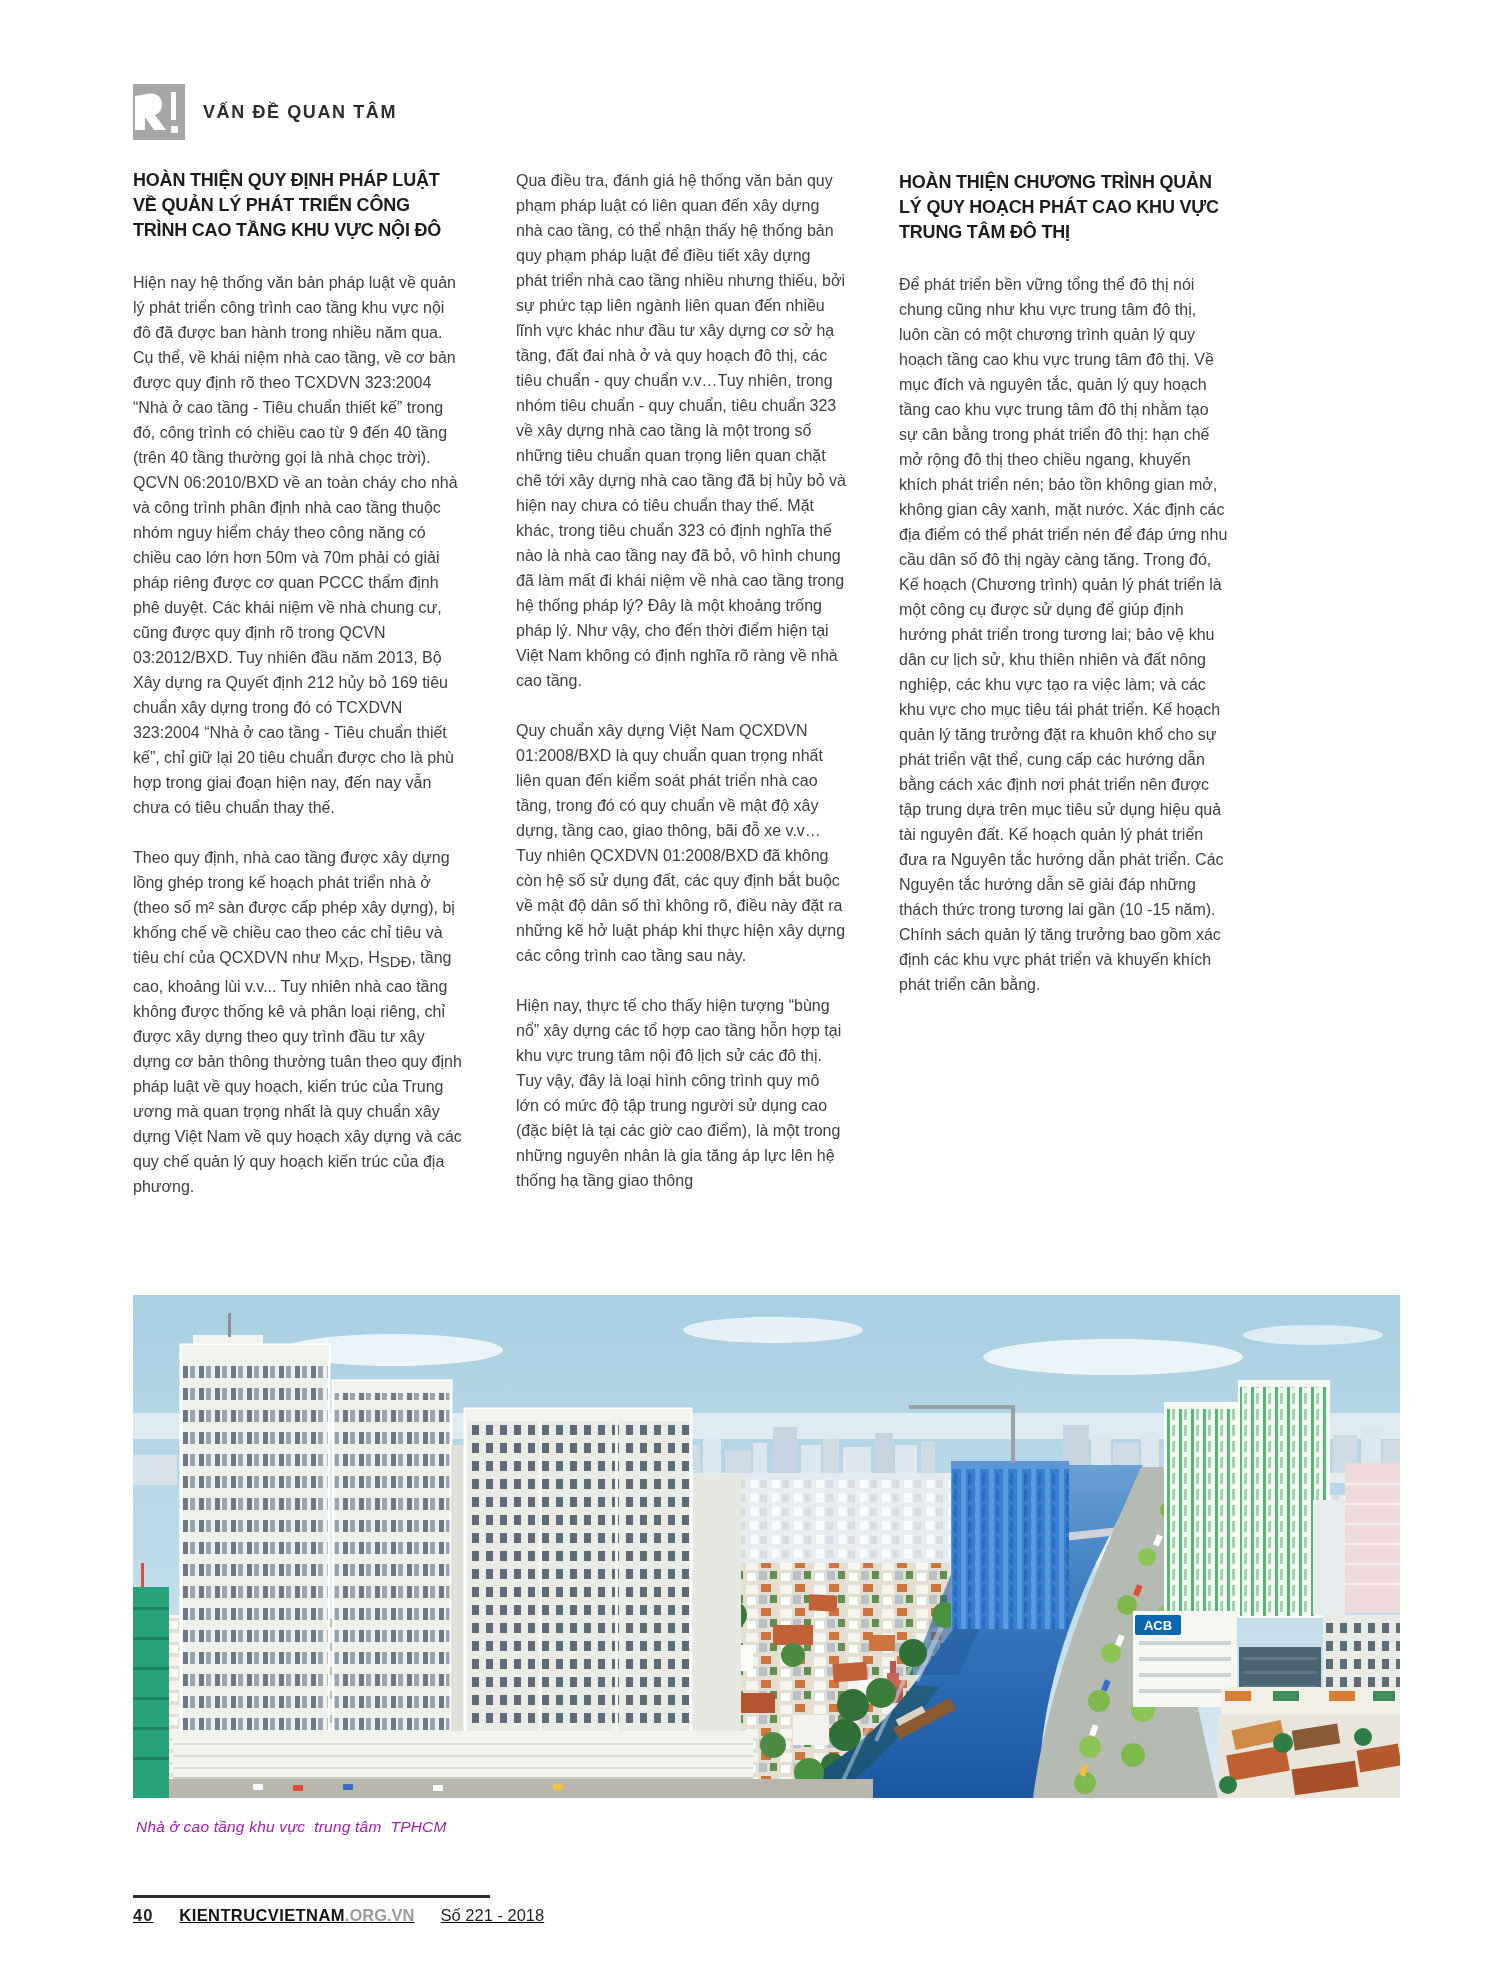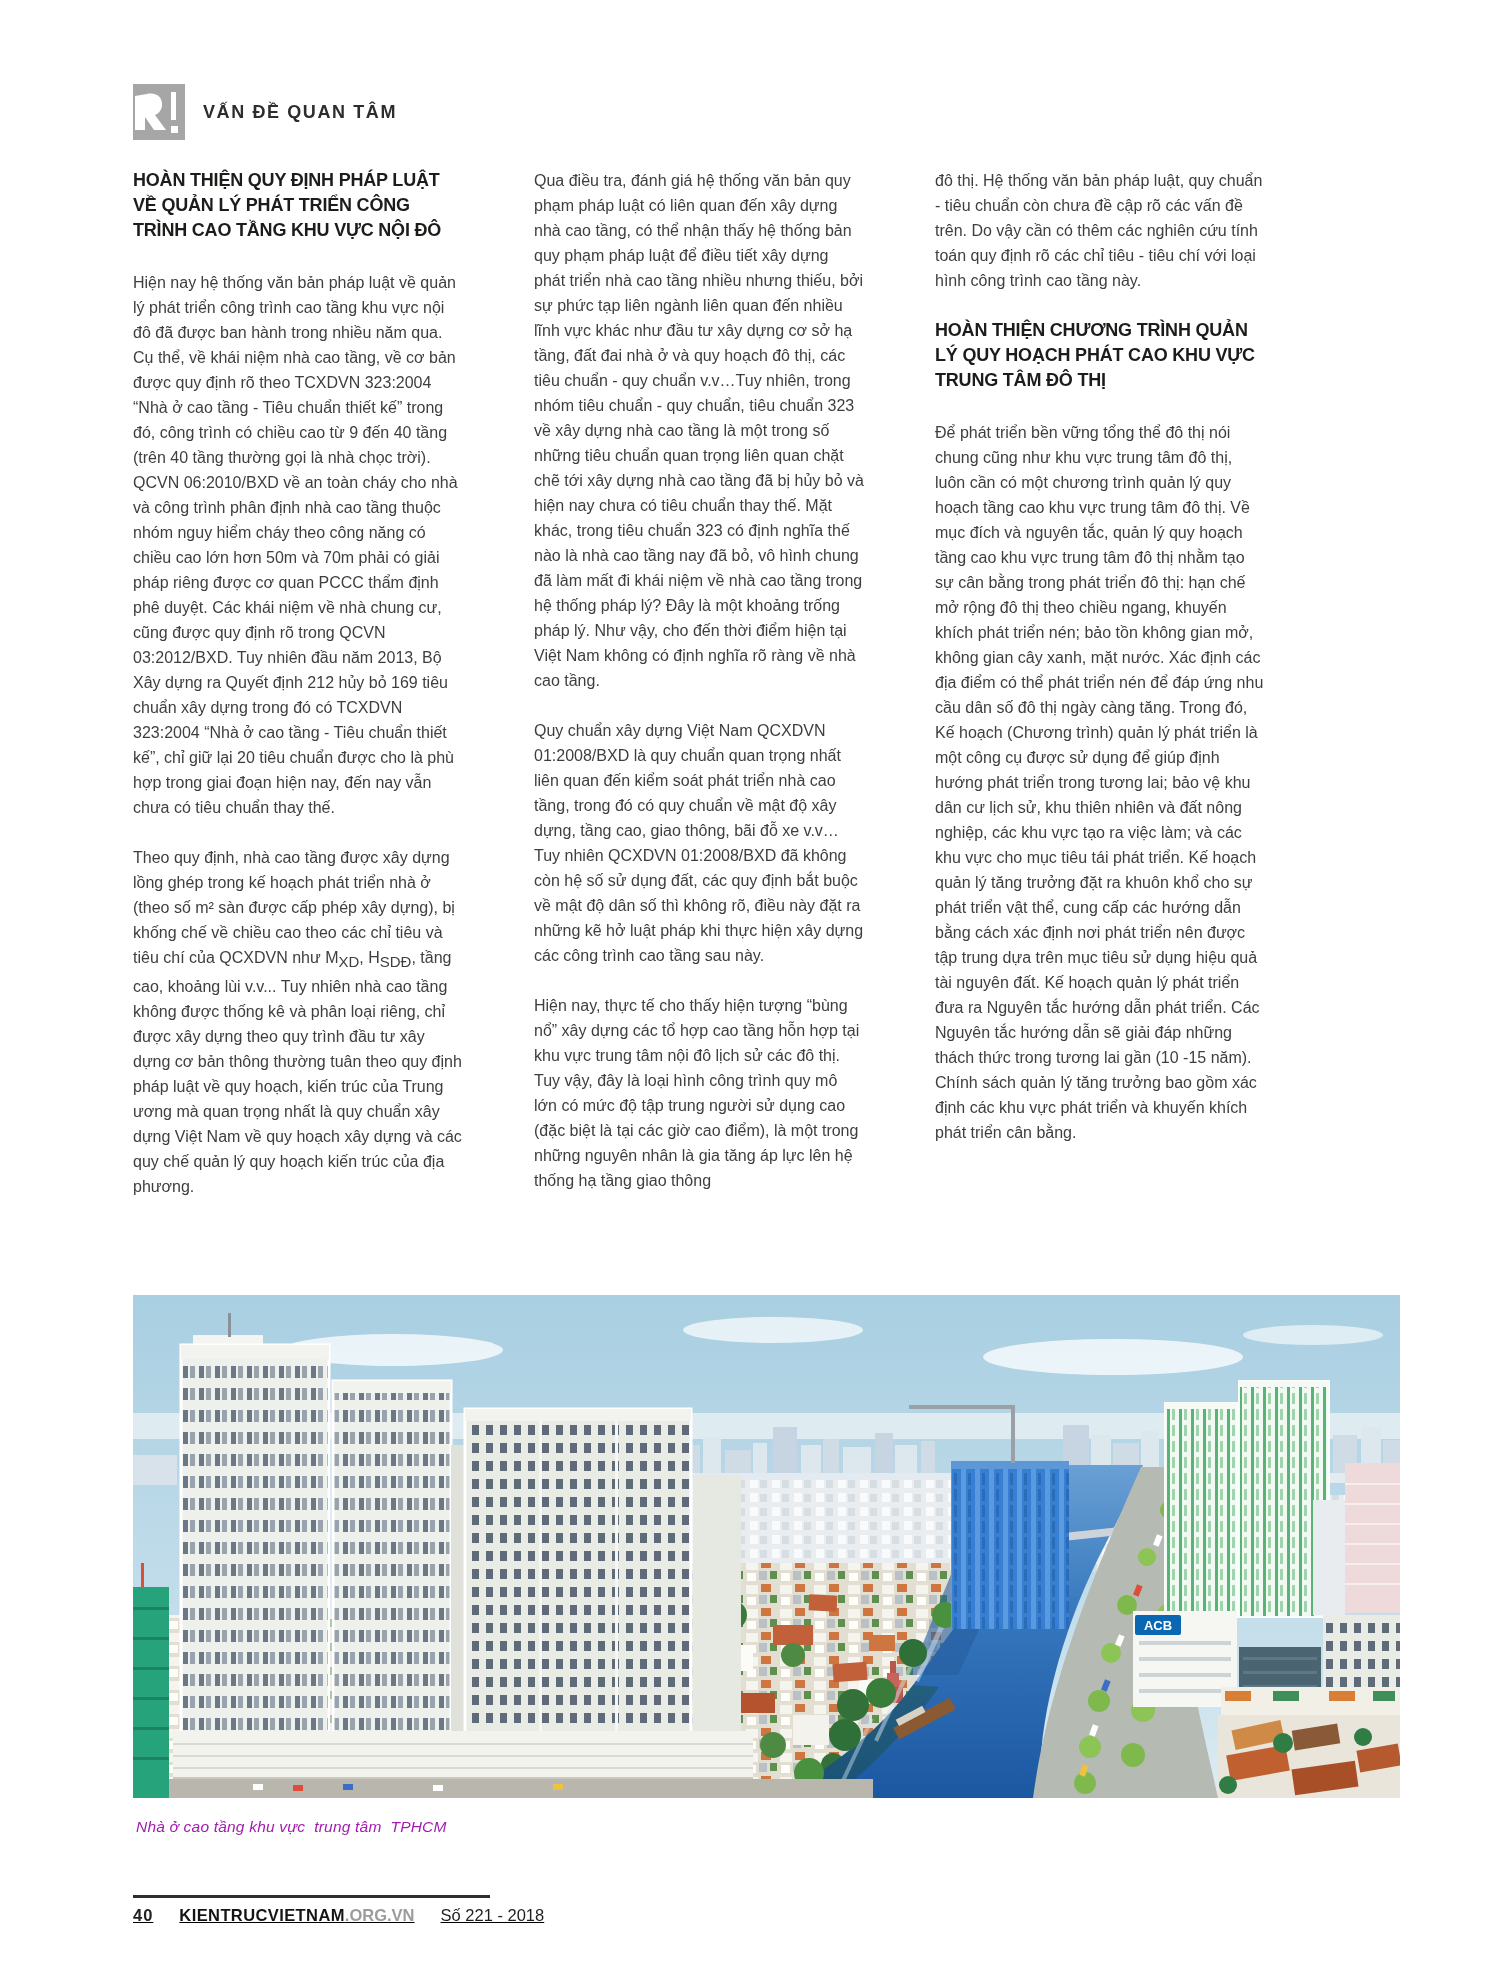--- a/index.html
+++ b/index.html
@@ -3,21 +3,21 @@
 <meta charset="utf-8">
 <style>
   html,body{margin:0;padding:0;background:#ffffff;}
   .page{position:relative;width:1500px;height:1982px;background:#ffffff;overflow:hidden;
         font-family:"Liberation Sans",sans-serif;}
   
   .hdr{position:absolute;left:133px;top:84px;display:flex;align-items:center;gap:18px;}
   .hdr .logo{width:52px;height:56px;display:block;}
   .hdr .ttl{font-size:18px;font-weight:bold;letter-spacing:1.6px;color:#2d2d2b;}
   
-  .cols{position:absolute;left:133px;top:168px;width:1182px;display:flex;gap:71px;}
+  .cols{position:absolute;left:133px;top:168px;width:1182px;display:flex;gap:53px;}
   .col{width:330px;font-size:16px;line-height:25px;color:#3e3e3c;}
   .col p{margin:0 0 25px 0;}
   .art-h{font-size:18px;line-height:25px;font-weight:bold;color:#1c1c1a;letter-spacing:-0.2px;margin:0 0 27px 0;}
   .art-h2{font-size:18px;line-height:25px;font-weight:bold;color:#1c1c1a;letter-spacing:-0.2px;margin:2px 0 27px 0;}
   .sub{font-size:15px;vertical-align:-4px;}
   
   .figure{position:absolute;left:133px;top:1295px;width:1267px;height:503px;overflow:hidden;}
   .figure svg{display:block;width:100%;height:100%;}
   .caption{position:absolute;left:136px;top:1818px;font-size:15.5px;font-style:italic;
            color:#a21caf;letter-spacing:.2px;white-space:pre;}
@@ -51,21 +51,20 @@
       <div class="art-h">HOÀN THIỆN QUY ĐỊNH PHÁP LUẬT VỀ QUẢN LÝ PHÁT TRIỂN CÔNG TRÌNH CAO TẦNG KHU VỰC NỘI ĐÔ</div>
       <p>Hiện nay hệ thống văn bản pháp luật về quản lý phát triển công trình cao tầng khu vực nội đô đã được ban hành trong nhiều năm qua. Cụ thể, về khái niệm nhà cao tầng, về cơ bản được quy định rõ theo TCXDVN 323:2004 “Nhà ở cao tầng - Tiêu chuẩn thiết kế” trong đó, công trình có chiều cao từ 9 đến 40 tầng (trên 40 tầng thường gọi là nhà chọc trời). QCVN 06:2010/BXD về an toàn cháy cho nhà và công trình phân định nhà cao tầng thuộc nhóm nguy hiểm cháy theo công năng có chiều cao lớn hơn 50m và 70m phải có giải pháp riêng được cơ quan PCCC thẩm định phê duyệt. Các khái niệm về nhà chung cư, cũng được quy định rõ trong QCVN 03:2012/BXD. Tuy nhiên đầu năm 2013, Bộ Xây dựng ra Quyết định 212 hủy bỏ 169 tiêu chuẩn xây dựng trong đó có TCXDVN 323:2004 “Nhà ở cao tầng - Tiêu chuẩn thiết kế”, chỉ giữ lại 20 tiêu chuẩn được cho là phù hợp trong giai đoạn hiện nay, đến nay vẫn chưa có tiêu chuẩn thay thế.</p>
       <p><span>Theo quy định, nhà cao tầng được xây dựng lồng ghép trong kế hoạch phát triển nhà ở (theo số m² sàn được cấp phép xây dựng), bị khống chế về chiều cao theo các chỉ tiêu và tiêu chí của QCXDVN như M</span><span class="sub">XD</span><span>, H</span><span class="sub">SDĐ</span><span>, tầng cao, khoảng lùi v.v... Tuy nhiên nhà cao tầng không được thống kê và phân loại riêng, chỉ được xây dựng theo quy trình đầu tư xây dựng cơ bản thông thường tuân theo quy định pháp luật về quy hoạch, kiến trúc của Trung ương mà quan trọng nhất là quy chuẩn xây dựng Việt Nam về quy hoạch xây dựng và các quy chế quản lý quy hoạch kiến trúc của địa phương.</span></p>
     </div>
     <div class="col">
       <p>Qua điều tra, đánh giá hệ thống văn bản quy phạm pháp luật có liên quan đến xây dựng nhà cao tầng, có thể nhận thấy hệ thống bản quy phạm pháp luật để điều tiết xây dựng phát triển nhà cao tầng nhiều nhưng thiếu, bởi sự phức tạp liên ngành liên quan đến nhiều lĩnh vực khác như đầu tư xây dựng cơ sở hạ tầng, đất đai nhà ở và quy hoạch đô thị, các tiêu chuẩn - quy chuẩn v.v…Tuy nhiên, trong nhóm tiêu chuẩn - quy chuẩn, tiêu chuẩn 323 về xây dựng nhà cao tầng là một trong số những tiêu chuẩn quan trọng liên quan chặt chẽ tới xây dựng nhà cao tầng đã bị hủy bỏ và hiện nay chưa có tiêu chuẩn thay thế. Mặt khác, trong tiêu chuẩn 323 có định nghĩa thế nào là nhà cao tầng nay đã bỏ, vô hình chung đã làm mất đi khái niệm về nhà cao tầng trong hệ thống pháp lý? Đây là một khoảng trống pháp lý. Như vậy, cho đến thời điểm hiện tại Việt Nam không có định nghĩa rõ ràng về nhà cao tầng.</p>
       <p>Quy chuẩn xây dựng Việt Nam QCXDVN 01:2008/BXD là quy chuẩn quan trọng nhất liên quan đến kiểm soát phát triển nhà cao tầng, trong đó có quy chuẩn về mật độ xây dựng, tầng cao, giao thông, bãi đỗ xe v.v… Tuy nhiên QCXDVN 01:2008/BXD đã không còn hệ số sử dụng đất, các quy định bắt buộc về mật độ dân số thì không rõ, điều này đặt ra những kẽ hở luật pháp khi thực hiện xây dựng các công trình cao tầng sau này.</p>
       <p>Hiện nay, thực tế cho thấy hiện tượng “bùng nổ” xây dựng các tổ hợp cao tầng hỗn hợp tại khu vực trung tâm nội đô lịch sử các đô thị. Tuy vậy, đây là loại hình công trình quy mô lớn có mức độ tập trung người sử dụng cao (đặc biệt là tại các giờ cao điểm), là một trong những nguyên nhân là gia tăng áp lực lên hệ thống hạ tầng giao thông</p>
     </div>
     <div class="col">
-      <p>đô thị. Hệ thống văn bản pháp luật, quy chuẩn - tiêu chuẩn còn chưa đề cập rõ các vấn đề trên. Do vậy cần có thêm các nghiên cứu tính toán quy định rõ các chỉ tiêu - tiêu chí với loại hình công trình cao tầng này.</p>
       <div class="art-h2">HOÀN THIỆN CHƯƠNG TRÌNH QUẢN LÝ QUY HOẠCH PHÁT CAO KHU VỰC TRUNG TÂM ĐÔ THỊ</div>
       <p>Để phát triển bền vững tổng thể đô thị nói chung cũng như khu vực trung tâm đô thị, luôn cần có một chương trình quản lý quy hoạch tầng cao khu vực trung tâm đô thị. Về mục đích và nguyên tắc, quản lý quy hoạch tầng cao khu vực trung tâm đô thị nhằm tạo sự cân bằng trong phát triển đô thị: hạn chế mở rộng đô thị theo chiều ngang, khuyến khích phát triển nén; bảo tồn không gian mở, không gian cây xanh, mặt nước. Xác định các địa điểm có thể phát triển nén để đáp ứng nhu cầu dân số đô thị ngày càng tăng. Trong đó, Kế hoạch (Chương trình) quản lý phát triển là một công cụ được sử dụng để giúp định hướng phát triển trong tương lai; bảo vệ khu dân cư lịch sử, khu thiên nhiên và đất nông nghiệp, các khu vực tạo ra việc làm; và các khu vực cho mục tiêu tái phát triển. Kế hoạch quản lý tăng trưởng đặt ra khuôn khổ cho sự phát triển vật thể, cung cấp các hướng dẫn bằng cách xác định nơi phát triển nên được tập trung dựa trên mục tiêu sử dụng hiệu quả tài nguyên đất. Kế hoạch quản lý phát triển đưa ra Nguyên tắc hướng dẫn phát triển. Các Nguyên tắc hướng dẫn sẽ giải đáp những thách thức trong tương lai gần (10 -15 năm). Chính sách quản lý tăng trưởng bao gồm xác định các khu vực phát triển và khuyến khích phát triển cân bằng.</p>
     </div>
   </div>
 
   <div class="figure">
     <svg viewBox="0 0 1267 503" preserveAspectRatio="none">
       <defs>
         <linearGradient id="sky" x1="0" y1="0" x2="0" y2="1">
           <stop offset="0" stop-color="#a9cfe2"></stop>

